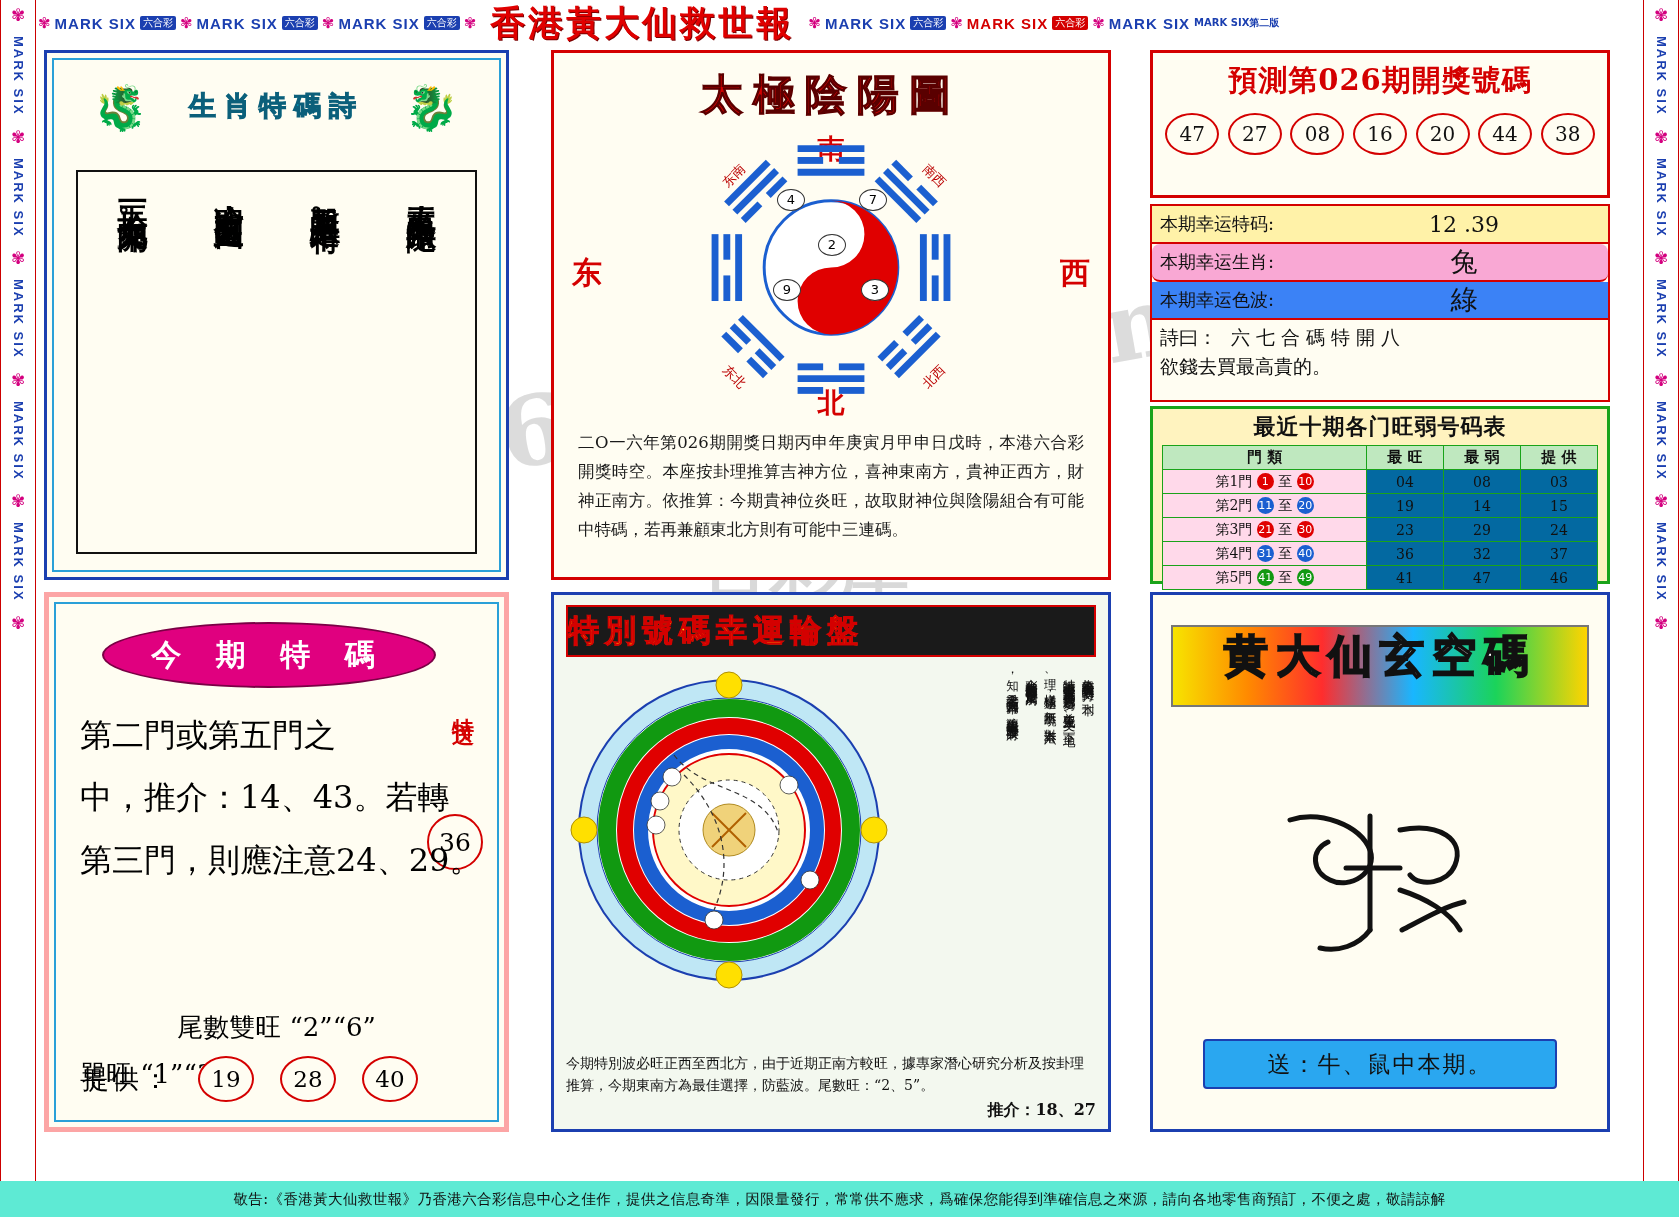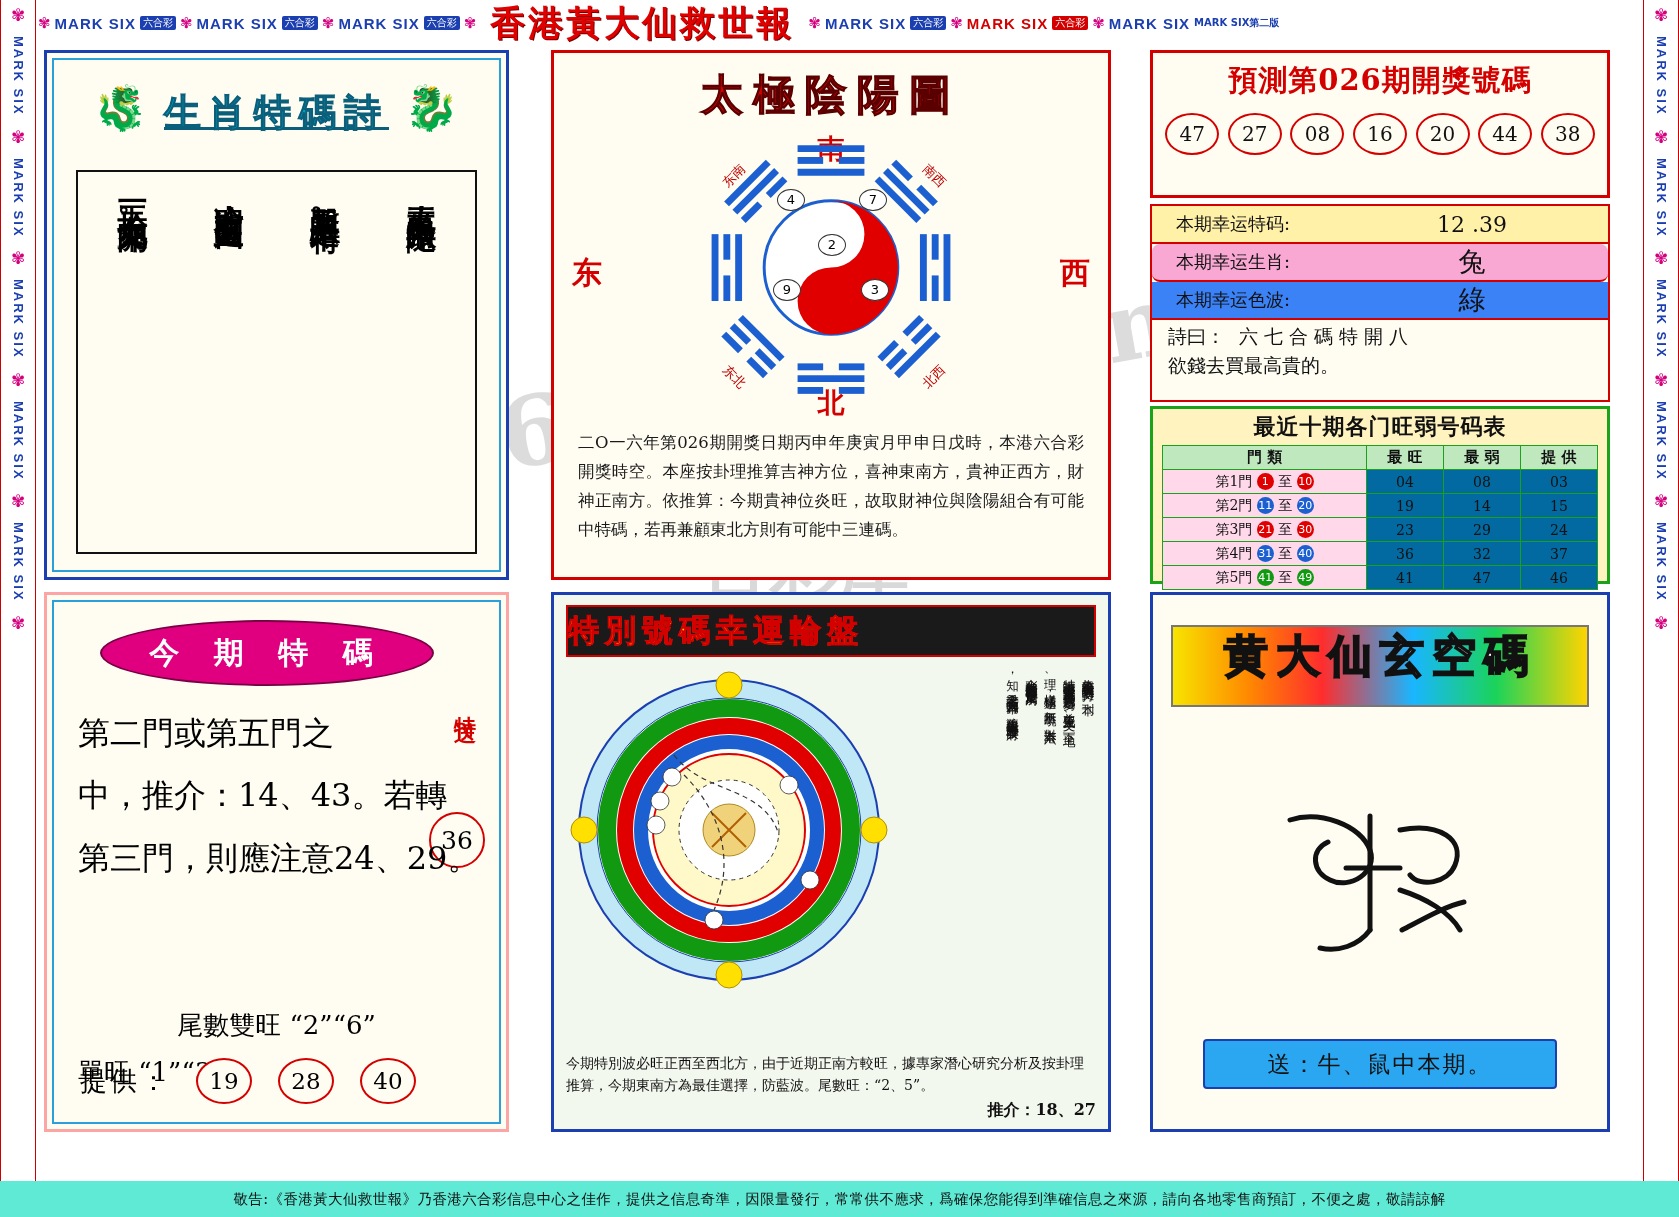--- a/index.html
+++ b/index.html
@@ -65,23 +65,22 @@
   .panel{position:absolute;box-sizing:border-box;}
 
   
   #panelA{
     left:44px;top:50px;width:465px;height:530px;
     border:3px solid #1b3fb0;background:#fffdf2;
   }
   #panelA .inner{position:absolute;inset:5px;border:2px solid #2aa0d8;background:#fffdf2;}
   .poem-title{
     position:absolute;left:0;right:0;top:28px;text-align:center;
-    font-size:37px;font-weight:bold;color:#00a0c0;letter-spacing:8px;
-    font-family:"DejaVu Serif","Liberation Serif",serif;
-    text-decoration:underline;
+    font-size:27px;font-weight:bold;color:#00a0c0;letter-spacing:8px;
+    font-family:"DejaVu Serif","Liberation Serif",serif;
     -webkit-text-stroke:1px #0b5f7a;
   }
   .dragon{position:absolute;top:22px;font-size:44px;color:#c9a227;}
   .dragon.l{left:40px;transform:scaleX(-1);}
   .dragon.r{right:40px;}
   .poem-box{
     position:absolute;left:22px;right:22px;top:110px;bottom:16px;
     border:2px solid #111;background:#fffdf2;
     display:flex;flex-direction:row-reverse;justify-content:space-around;
     padding:10px 6px;box-sizing:border-box;
@@ -89,21 +88,21 @@
   .poem-col{
     writing-mode:vertical-rl;text-orientation:upright;
     font-size:30px;line-height:1.22;font-weight:bold;color:#000;
     font-family:"DejaVu Serif","Liberation Serif",serif;
     letter-spacing:3px;
   }
 
   
   #panelB{
     left:44px;top:592px;width:465px;height:540px;
-    border:3px solid #fca5a5;background:#fffdf2;
+    border:5px solid #fca5a5;background:#fffdf2;
   }
   #panelB .inner{position:absolute;inset:5px;border:2px solid #2aa0d8;background:#fffdf2;}
   .ellipse-title{
     position:absolute;left:46px;top:18px;width:330px;height:62px;
     border-radius:50%;background:#e0007f;border:2px solid #7a0045;
     color:#ffffff;font-size:30px;font-weight:bold;letter-spacing:12px;
     display:flex;align-items:center;justify-content:center;
     font-family:"DejaVu Serif","Liberation Serif",serif;
   }
   .tese-vert{
@@ -220,34 +219,34 @@
   }
 
   
   #panelF{
     left:1150px;top:204px;width:460px;height:198px;
     border:2px solid #d40000;background:#fffdf2;
   }
   .frow{display:flex;align-items:center;border-bottom:2px solid #d40000;height:36px;}
   .frow:last-child{border-bottom:none;}
   .frow .k{
-    width:160px;padding-left:24px;font-size:18px;color:#111;
+    width:160px;padding-left:8px;font-size:18px;color:#111;
     font-family:"DejaVu Serif","Liberation Serif",serif;
   }
   .frow .v{
     flex:1;text-align:center;font-size:22px;color:#111;
     font-family:"DejaVu Serif","Liberation Serif",serif;
   }
   .frow.r1{background:#fff2a8;}
   .frow.r2{background:#f9a8d4;border-radius:8px;}
   .frow.r3{background:#3b82f6;}
   .frow .v.big{font-size:27px;}
   .fpoem{
-    height:auto;padding:4px 16px;font-size:19px;line-height:1.5;color:#111;
-    font-family:Liberation Mono, monospace;background:#fffdf2;
+    height:auto;padding:4px 8px;font-size:19px;line-height:1.5;color:#111;
+    font-family:Liberation Serif, serif;background:#fffdf2;
   }
   .fpoem .l1{letter-spacing:6px;}
 
   
   #panelG{
     left:1150px;top:406px;width:460px;height:178px;
     border:3px solid #1aa31a;background:#fff3bf;
   }
   .g-title{
     text-align:center;font-size:22px;font-weight:bold;color:#111;margin-top:3px;

